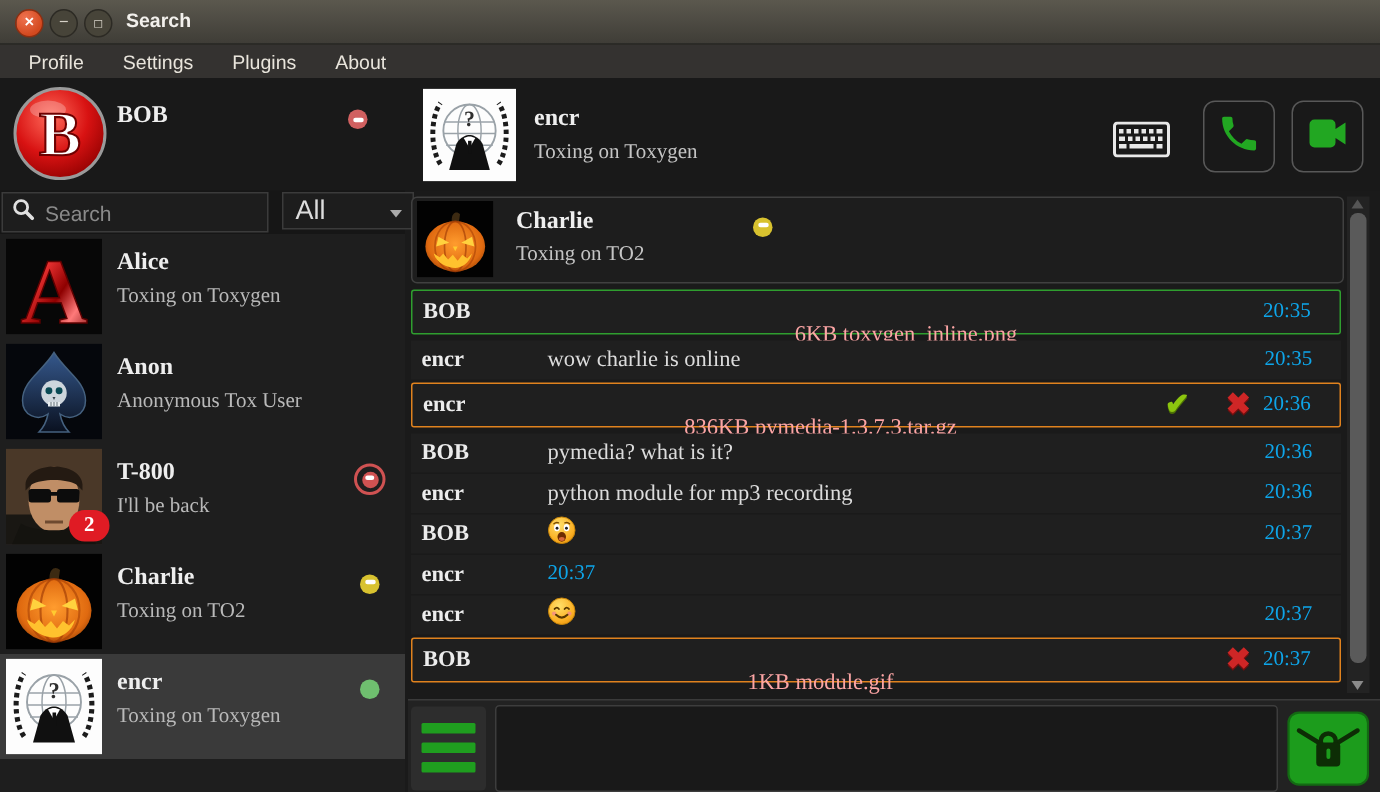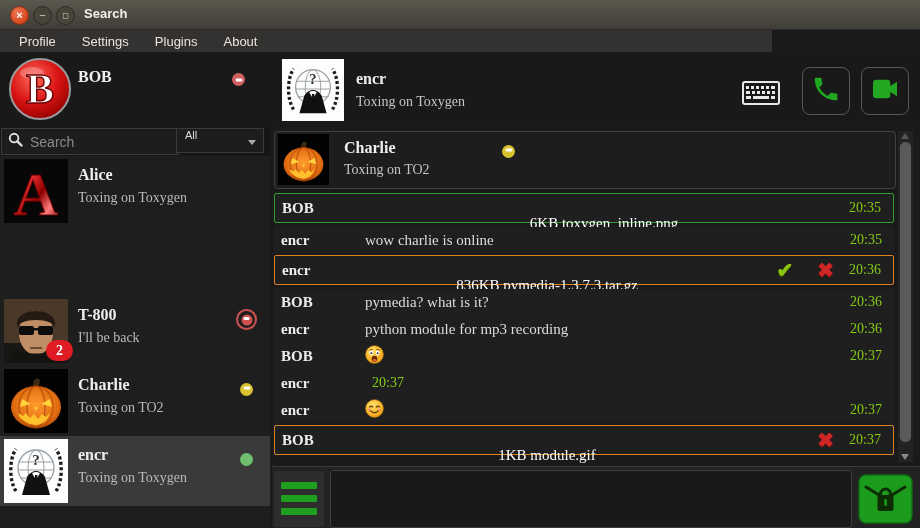--- a/index.html
+++ b/index.html
@@ -11,21 +11,21 @@
             background:linear-gradient(#5b584e,#3f3d37);border-bottom:1px solid #2b2a26;}
   .win-btn{position:absolute;top:6px;width:17px;height:17px;border-radius:50%;
            display:flex;align-items:center;justify-content:center;font-size:11px;line-height:1;}
   .btn-close{left:10px;background:radial-gradient(circle at 35% 30%,#ef7350,#d3491f 70%);
              border:1px solid #8c2f12;color:#fff;font-weight:bold;}
   .btn-min{left:33px;background:#474439;border:1px solid #2c2a24;color:#d6d2c8;}
   .btn-max{left:56px;background:#474439;border:1px solid #2c2a24;color:#d6d2c8;font-size:8px;}
   .win-title{position:absolute;left:84px;top:6px;font-size:13px;font-weight:bold;color:#f2f0ec;}
 
   
-  .menubar{position:absolute;left:0;top:30px;width:772px;height:22px;background:#343230;
+  .menubar{position:absolute;left:0;top:30px;width:920px;height:22px;background:#343230;
            display:flex;align-items:center;padding-left:6px;box-sizing:border-box;}
   .menu-item{color:#e9e5dc;font-size:13px;padding:0 13px;height:22px;display:flex;align-items:center;cursor:default;}
 
   
   .header{position:absolute;left:0;top:52px;width:920px;height:75px;background:#191919;}
   .avatar{position:absolute;overflow:hidden;}
   .serif-name{font-family:"Liberation Serif",serif;font-weight:bold;font-size:16px;color:#eeeeee;position:absolute;}
   .serif-status{font-family:"Liberation Serif",serif;font-size:14px;color:#c4c4c4;position:absolute;}
 
   .round-btn{position:absolute;width:46px;height:46px;border:1px solid #585858;border-radius:8px;
@@ -36,22 +36,22 @@
   .st-dash{position:absolute;left:50%;top:38%;transform:translate(-50%,-50%);
            width:7px;height:3px;background:#fff;border-radius:2px;}
 
   
   .left-panel{position:absolute;left:0;top:127px;width:270px;height:401px;background:#161616;}
   .search-box{position:absolute;left:1px;top:1px;width:176px;height:25px;background:#1d1d1d;
               border:1px solid #3b3b3b;display:flex;align-items:center;}
   .search-box input{background:transparent;border:none;outline:none;color:#cfcfcf;font-size:14px;
                     width:130px;font-family:"Liberation Sans",sans-serif;}
   .search-box input::placeholder{color:#8a8a8a;}
-  .filter-box{position:absolute;left:176px;top:1px;width:88px;height:25px;background:#1d1d1d;
-              border:1px solid #3b3b3b;display:flex;color:#dddddd;font-size:11px;
+  .filter-box{position:absolute;left:188px;top:1px;width:88px;height:25px;background:#1d1d1d;
+              border:1px solid #3b3b3b;display:flex;align-items:center;color:#dddddd;font-size:18px;
               padding-left:8px;box-sizing:border-box;}
   .caret{position:absolute;right:7px;top:11px;width:0;height:0;border-left:4px solid transparent;
          border-right:4px solid transparent;border-top:5px solid #aaa;}
   .contact-list{position:absolute;left:0;top:29px;width:270px;height:372px;background:#1e1e1e;}
   .contact{position:absolute;left:0;width:270px;height:70px;}
   .contact.selected{background:#3a3a3a;}
   .c0{top:0}.c1{top:70px}.c2{top:140px}.c3{top:210px}.c4{top:280px}
   .contact .avatar{left:4px;top:3px;width:64px;height:64px;}
   .contact .serif-name{left:78px;top:10px;}
   .contact .serif-status{left:78px;top:34px;color:#b9b9b9;}
@@ -69,27 +69,27 @@
   .mrow{position:absolute;left:274px;width:620px;height:26px;background:#1f1f1f;
         display:flex;align-items:center;box-sizing:border-box;}
   .mrow.file{height:30px;border-radius:2px;}
   .mrow.done{border:1px solid #2f9e2f;}
   .mrow.pending{border:1px solid #e0821e;}
   .r0{top:193px}.r1{top:227px}.r2{top:255px}.r3{top:289px}.r4{top:316px}
   .r5{top:343px}.r6{top:370px}.r7{top:397px}.r8{top:425px}
   .m-name{width:84px;padding-left:7px;font-family:"Liberation Serif",serif;font-weight:bold;
           font-size:15px;color:#ececec;flex-shrink:0;}
   .m-text{flex:1;font-family:"Liberation Serif",serif;font-size:15px;color:#dcdcdc;}
-  .m-file-name{flex:1;text-align:center;font-family:"Liberation Serif",serif;font-size:15px;color:#ffffff;margin-top:30px;}
+  .m-file-name{flex:1;text-align:center;font-family:"Liberation Serif",serif;font-size:15px;color:#fca5a5;margin-top:30px;}
   .m-actions{display:flex;justify-content:flex-end;gap:24px;width:106px;margin-right:8px;flex-shrink:0;}
   .act{font-size:20px;font-weight:bold;line-height:1;cursor:default;}
   .act.ok{color:#8cc50f;text-shadow:0 1px 0 #4c7005;}
   .act.no{color:#cf2626;text-shadow:0 1px 0 #6e0f0f;}
-  .m-time{width:46px;text-align:center;padding-right:5px;font-family:"Liberation Serif",serif;
-          font-size:14px;color:#84cc16;flex-shrink:0;}
+  .m-time{width:46px;text-align:left;padding-right:5px;font-family:"Liberation Serif",serif;
+          font-size:14px;color:#0ea5e9;flex-shrink:0;}
 
   
   .scrollbar{position:absolute;left:898px;top:131px;width:15px;height:331px;background:#232323;}
   .sb-thumb{position:absolute;left:2px;top:11px;width:11px;height:300px;background:#5a5a5a;border-radius:5px;}
   .sb-up{position:absolute;left:3px;top:2px;width:0;height:0;border-left:4px solid transparent;
          border-right:4px solid transparent;border-bottom:6px solid #555;}
   .sb-down{position:absolute;left:3px;bottom:2px;width:0;height:0;border-left:4px solid transparent;
            border-right:4px solid transparent;border-top:6px solid #8a8a8a;}
 
   
@@ -260,20 +260,38 @@
         <div class="avatar">
           <svg width="64" height="64" viewBox="0 0 64 64">
             <rect width="64" height="64" fill="#070707"></rect>
             <text x="32" y="56" text-anchor="middle" font-family="Liberation Serif,serif" font-size="62" font-weight="bold" fill="url(#aliceG)" stroke="#5e0000" stroke-width="1">A</text>
           </svg>
         </div>
         <div class="serif-name">Alice</div>
         <div class="serif-status">Toxing on Toxygen</div>
       </div>
 
+      <div class="contact c1">
+        <div class="avatar">
+          <svg width="64" height="64" viewBox="0 0 64 64">
+            <rect width="64" height="64" fill="#05070c"></rect>
+            <path d="M32,6 C40,19 53,25 53,38 C53,48 43,52 36,47 C37,52 39,56 42,59 L22,59 C25,56 27,52 28,47 C21,52 11,48 11,38 C11,25 24,19 32,6 Z" fill="url(#spadeG)" stroke="#45617f" stroke-width="1"></path>
+            <circle cx="32" cy="33" r="8.5" fill="#cdd5dc"></circle>
+            <circle cx="28.6" cy="31.5" r="2.3" fill="#0a4a55"></circle>
+            <circle cx="35.4" cy="31.5" r="2.3" fill="#0a4a55"></circle>
+            <path d="M31,35.6 L33,35.6 L32,37.6 Z" fill="#35414a"></path>
+            <rect x="28" y="39" width="8" height="3" fill="#e8edf0"></rect>
+            <line x1="30" y1="39" x2="30" y2="42" stroke="#7a858c" stroke-width=".8"></line>
+            <line x1="32" y1="39" x2="32" y2="42" stroke="#7a858c" stroke-width=".8"></line>
+            <line x1="34" y1="39" x2="34" y2="42" stroke="#7a858c" stroke-width=".8"></line>
+          </svg>
+        </div>
+        <div class="serif-name">Anon</div>
+        <div class="serif-status">Anonymous Tox User</div>
+      </div>
 
       <div class="contact c2">
         <div class="avatar">
           <svg width="64" height="64" viewBox="0 0 64 64">
             <rect width="64" height="64" fill="#4a3828"></rect>
             <rect y="44" width="64" height="20" fill="#191713"></rect>
             <ellipse cx="32" cy="34" rx="17" ry="22" fill="#c08e66"></ellipse>
             <path d="M13,24 C14,8 50,8 51,24 L51,28 L47,24 C40,20 24,20 17,24 L13,28 Z" fill="#241a12"></path>
             <rect x="15" y="27" width="15" height="9" rx="2" fill="#0c0c0c"></rect>
             <rect x="34" y="27" width="15" height="9" rx="2" fill="#0c0c0c"></rect>

